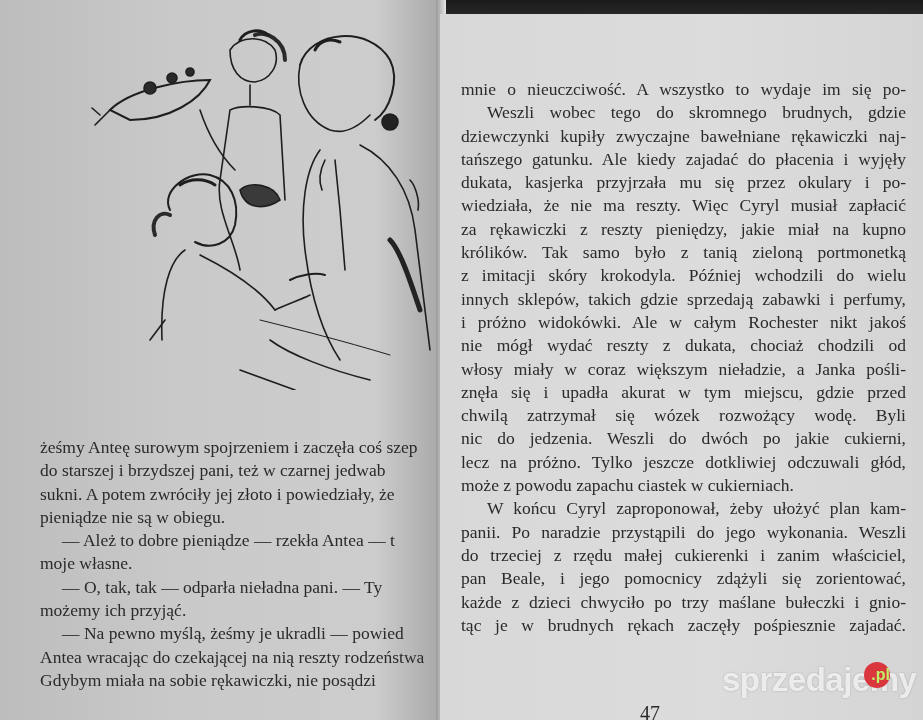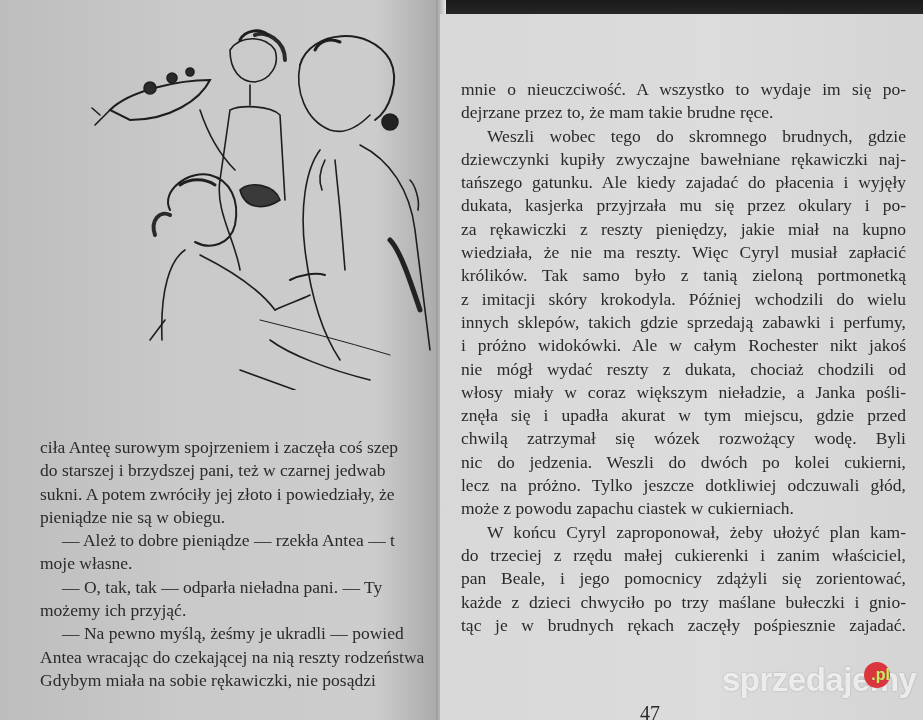--- a/index.html
+++ b/index.html
@@ -95,58 +95,58 @@
         <path d="M95 240 C80 250 70 280 72 330 M110 245 C140 260 170 280 185 300"></path>
         <path d="M185 300 C195 295 210 290 220 285"></path>
         <path d="M200 270 C210 265 225 262 235 265" stroke-width="2"></path>
         <path d="M60 330 L75 310 M150 360 L205 380"></path>
         <path d="M180 330 C200 345 240 360 280 370"></path>
         <path d="M170 310 C210 320 250 330 300 345" stroke-width="1"></path>
       </g>
     </svg>
 
     <div class="text left-text">
-      <span class="line">ciła Anteę surowym spojrzeniem i zaczęła coś szep</span>
+      <span class="line">żeśmy Anteę surowym spojrzeniem i zaczęła coś szep</span>
       <span class="line">do starszej i brzydszej pani, też w czarnej jedwab</span>
       <span class="line">sukni. A potem zwróciły jej złoto i powiedziały, że</span>
       <span class="line">pieniądze nie są w obiegu.</span>
       <span class="line indent">— Ależ to dobre pieniądze — rzekła Antea — t</span>
       <span class="line">moje własne.</span>
       <span class="line indent">— O, tak, tak — odparła nieładna pani. — Ty</span>
       <span class="line">możemy ich przyjąć.</span>
       <span class="line indent">— Na pewno myślą, żeśmy je ukradli — powied</span>
       <span class="line">Antea wracając do czekającej na nią reszty rodzeństwa</span>
       <span class="line">Gdybym miała na sobie rękawiczki, nie posądzi</span>
     </div>
   </div>
 
   <div class="gutter"></div>
 
   <div class="page-right">
     <div class="text right-text">
       <span class="line">mnie o nieuczciwość. A wszystko to wydaje im się po-</span>
-      <span class="line last">dejrzane przez to, że mam takie brudne ręce.</span>
       <span class="line indent">Weszli wobec tego do skromnego brudnych, gdzie</span>
       <span class="line">dziewczynki kupiły zwyczajne bawełniane rękawiczki naj-</span>
       <span class="line">tańszego gatunku. Ale kiedy zajadać do płacenia i wyjęły</span>
       <span class="line">dukata, kasjerka przyjrzała mu się przez okulary i po-</span>
+      <span class="line">wiedziała, że nie ma reszty. Więc Cyryl musiał zapłacić</span>
       <span class="line">za rękawiczki z reszty pieniędzy, jakie miał na kupno</span>
-      <span class="line">wiedziała, że nie ma reszty. Więc Cyryl musiał zapłacić</span>
       <span class="line">królików. Tak samo było z tanią zieloną portmonetką</span>
       <span class="line">z imitacji skóry krokodyla. Później wchodzili do wielu</span>
       <span class="line">innych sklepów, takich gdzie sprzedają zabawki i perfumy,</span>
       <span class="line">i próżno widokówki. Ale w całym Rochester nikt jakoś</span>
       <span class="line">nie mógł wydać reszty z dukata, chociaż chodzili od</span>
       <span class="line">włosy miały w coraz większym nieładzie, a Janka pośli-</span>
       <span class="line">znęła się i upadła akurat w tym miejscu, gdzie przed</span>
       <span class="line">chwilą zatrzymał się wózek rozwożący wodę. Byli</span>
-      <span class="line">nic do jedzenia. Weszli do dwóch po kolei cukierni,</span>
+      <span class="line">nic do jedzenia. Weszli do dwóch po jakie cukierni,</span>
       <span class="line">lecz na próżno. Tylko jeszcze dotkliwiej odczuwali głód,</span>
       <span class="line last">może z powodu zapachu ciastek w cukierniach.</span>
       <span class="line indent">W końcu Cyryl zaproponował, żeby ułożyć plan kam-</span>
+      <span class="line">panii. Po naradzie przystąpili do jego wykonania. Weszli</span>
       <span class="line">do trzeciej z rzędu małej cukierenki i zanim właściciel,</span>
       <span class="line">pan Beale, i jego pomocnicy zdążyli się zorientować,</span>
       <span class="line">każde z dzieci chwyciło po trzy maślane bułeczki i gnio-</span>
       <span class="line">tąc je w brudnych rękach zaczęły pośpiesznie zajadać.</span>
 
     </div>
     <div class="page-number">47</div>
   </div>
 
   <div class="watermark">sprzedajemy</div>

